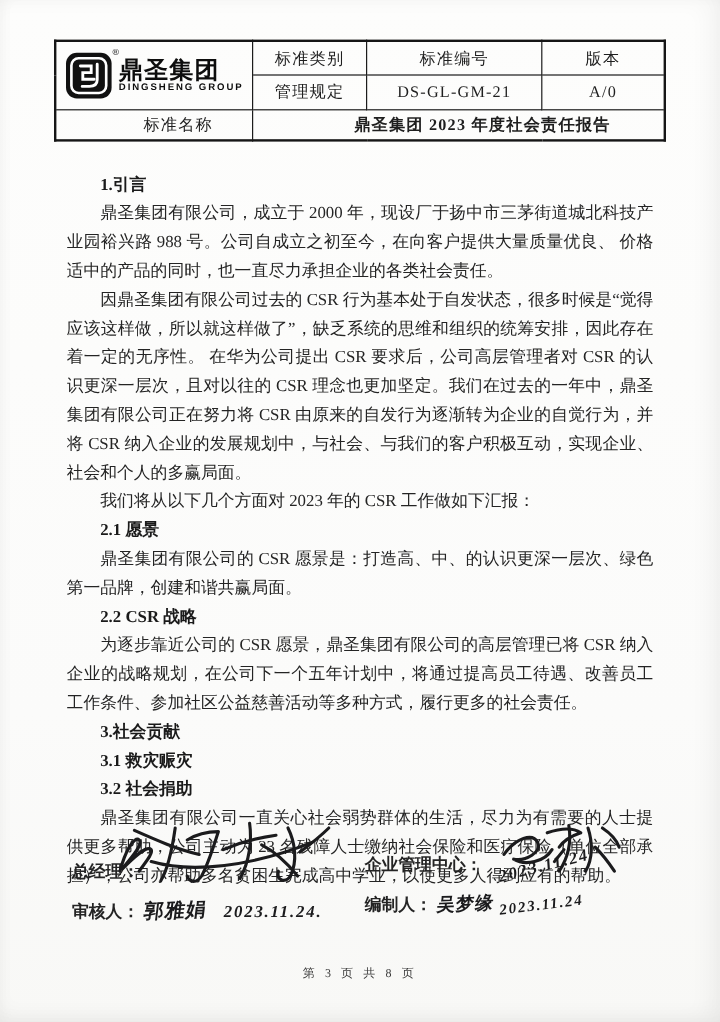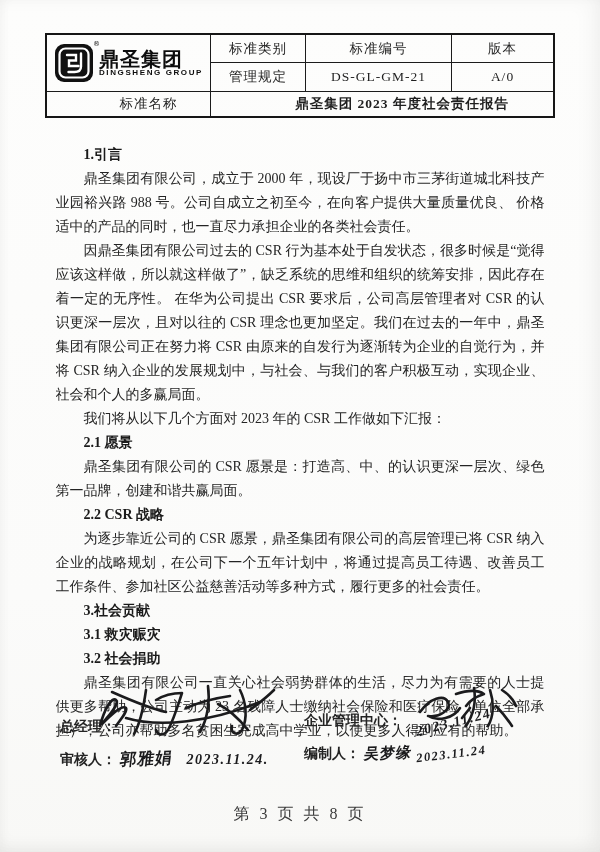--- a/index.html
+++ b/index.html
@@ -48,21 +48,21 @@
   .sig-label{position:absolute;font-size:14px;color:#242424;white-space:nowrap;font-weight:700;}
   .sig-svg{position:absolute;}
   .sig-svg path{fill:none;stroke:#1b1b1d;stroke-width:2.6;stroke-linecap:round;stroke-linejoin:round;}
   .hand-name{display:inline-block;transform:rotate(-2deg) skewX(-9deg);font-weight:700;font-size:16.5px;color:#1b1b1d;letter-spacing:1px;}
   .hand-date{display:inline-block;font-style:italic;font-size:14px;letter-spacing:1.5px;color:#1b1b1d;font-weight:600;}
   .sig-row-inline{position:absolute;white-space:nowrap;}
   .mgmt-date{position:absolute;transform:rotate(-14deg);transform-origin:left center;}
   
   .footer{
     position:absolute;left:0;top:804px;width:100%;text-align:center;
-    font-size:16px;letter-spacing:3px;color:#3a3a3a;
+    font-size:10px;letter-spacing:3px;color:#3a3a3a;
   }
 </style>
 </head>
 <body>
 
 <div class="page">
 
   <table class="hdr">
     <tbody>
         <tr class="r1">

